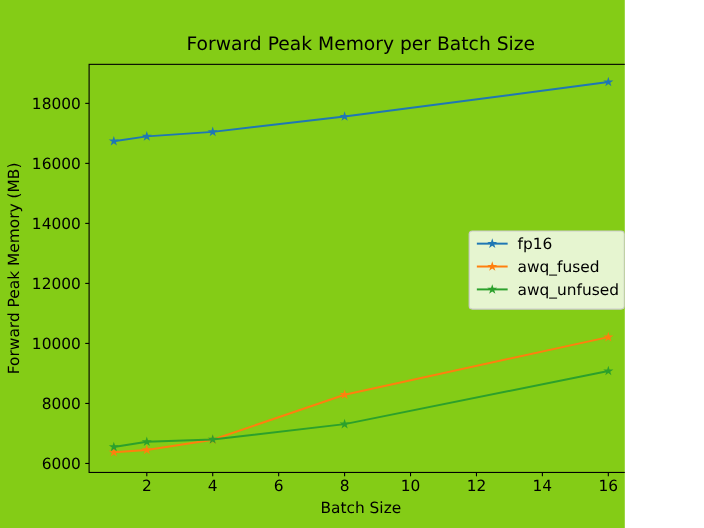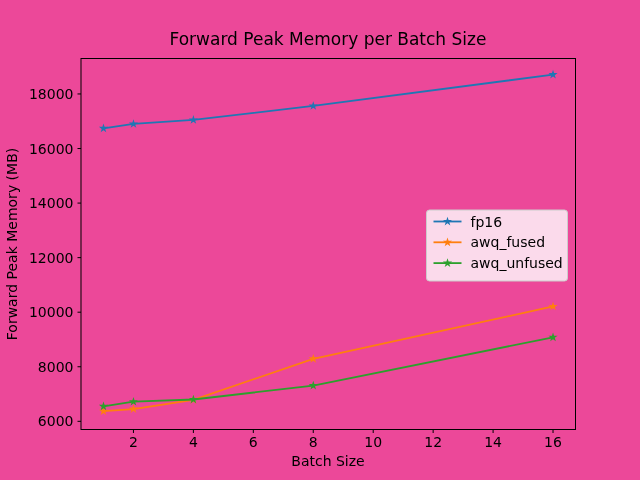--- a/index.html
+++ b/index.html
@@ -3,22 +3,22 @@
 <meta charset="utf-8">
 <style>
   html, body {
     margin: 0; padding: 0;
     background: #ffffff;
     width: 640px; height: 480px;
     font-family: "DejaVu Sans", sans-serif;
   }
   .figure {
     position: relative;
-    width: 640px; height: 480px;
-    background: #ec4899;
+    width: 568px; height: 480px;
+    background: #84cc16;
     overflow: hidden;
   }
   svg text {
     fill: #000000;
     font-family: "DejaVu Sans", sans-serif;
   }
   .title-text   { font-size: 17px; }
   .axis-label   { font-size: 14px; }
   .tick-label   { font-size: 14px; }
   .legend-label { font-size: 14px; }

